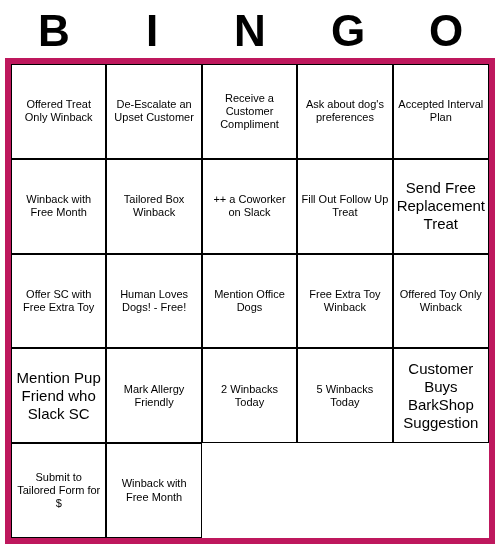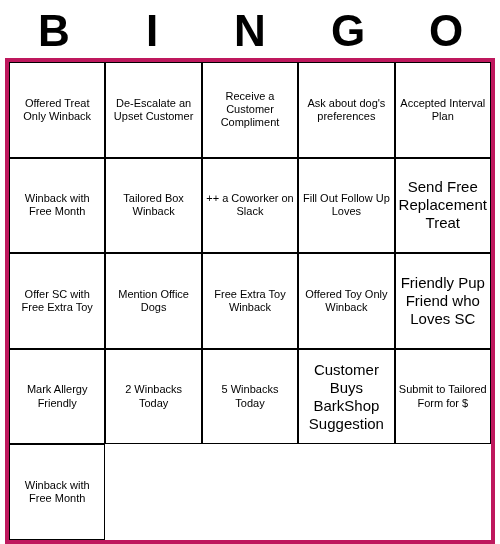--- a/index.html
+++ b/index.html
@@ -27,21 +27,21 @@
       width: 88px;
       text-align: center;
       color: #000;
     }
     .bingo-grid {
       display: grid;
       grid-template-columns: repeat(5, 1fr);
       grid-template-rows: repeat(5, 1fr);
       width: 490px;
       height: 488px;
-      border: 4px solid #be185d;
+      border: 6px solid #be185d;
     }
     .bingo-cell {
       border: 1px solid #000;
       display: flex;
       align-items: center;
       justify-content: center;
       text-align: center;
       font-size: 11px;
       font-family: Arial, sans-serif;
       padding: 2px 3px;
@@ -68,26 +68,27 @@
 
 <div class="bingo-grid">
 <div class="bingo-cell">Offered Treat Only Winback</div>
     <div class="bingo-cell">De-Escalate an Upset Customer</div>
     <div class="bingo-cell">Receive a Customer Compliment</div>
     <div class="bingo-cell">Ask about dog's preferences</div>
     <div class="bingo-cell bold">Accepted Interval Plan</div>
     <div class="bingo-cell bold">Winback with Free Month</div>
     <div class="bingo-cell bold">Tailored Box Winback</div>
     <div class="bingo-cell">++ a Coworker on Slack</div>
-    <div class="bingo-cell bold">Fill Out Follow Up Loves</div>
+    <div class="bingo-cell bold">Fill Out Follow Up Treat</div>
     <div class="bingo-cell small">Send Free Replacement Treat</div>
     <div class="bingo-cell">Offer SC with Free Extra Toy</div>
+    <div class="bingo-cell">Human Loves Dogs! - Free!</div>
     <div class="bingo-cell bold">Mention Office Dogs</div>
     <div class="bingo-cell bold">Free Extra Toy Winback</div>
     <div class="bingo-cell bold">Offered Toy Only Winback</div>
-    <div class="bingo-cell small">Friendly Pup Friend who Loves SC</div>
+    <div class="bingo-cell small">Mention Pup Friend who Slack SC</div>
     <div class="bingo-cell bold">Mark Allergy Friendly</div>
     <div class="bingo-cell bold">2 Winbacks Today</div>
     <div class="bingo-cell bold">5 Winbacks Today</div>
     <div class="bingo-cell small">Customer Buys BarkShop Suggestion</div>
     <div class="bingo-cell">Submit to Tailored Form for $</div>
     <div class="bingo-cell bold">Winback with Free Month</div>
   </div>
 
 </body></html>

